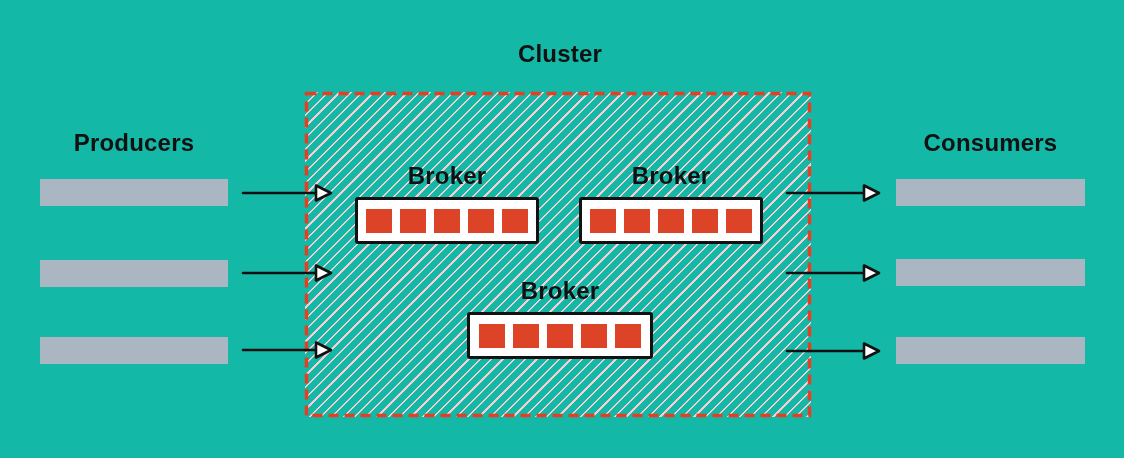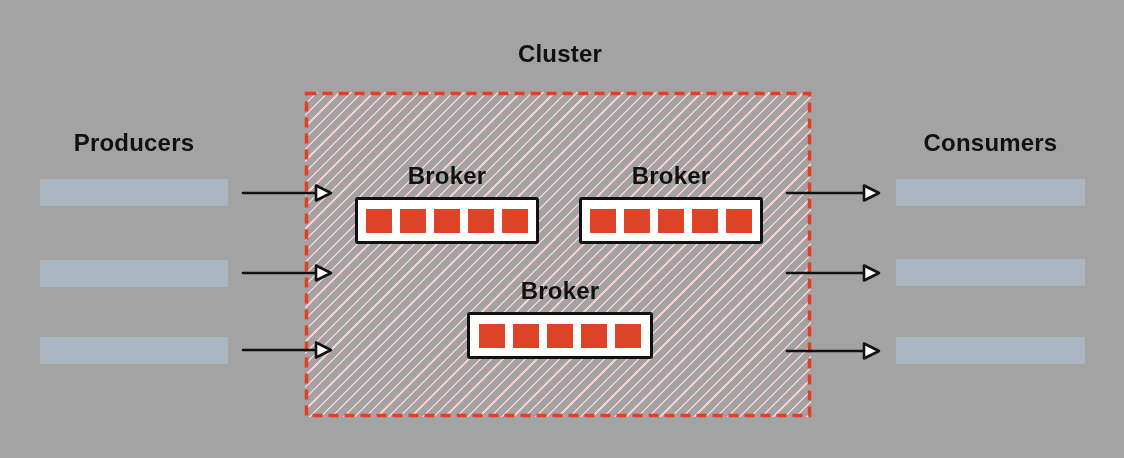--- a/index.html
+++ b/index.html
@@ -6,21 +6,21 @@
     --red:#dc4327;
     --dash:#e63e22;
     --hatch:#f8ccd2;
     --gray:#aab7c3;
     --ink:#111111;
   }
   html,body{margin:0;padding:0;background:#ffffff;}
   .canvas{
     position:relative;
     width:1124px;height:458px;
-    background:#a3a3a3;
+    background:#14b8a6;
     font-family:"Liberation Sans","DejaVu Sans",sans-serif;
     color:var(--ink);
     overflow:hidden;
   }
   .lbl{
     position:absolute;
     font-size:24px;
     font-weight:600;
     letter-spacing:.2px;
     text-align:center;

